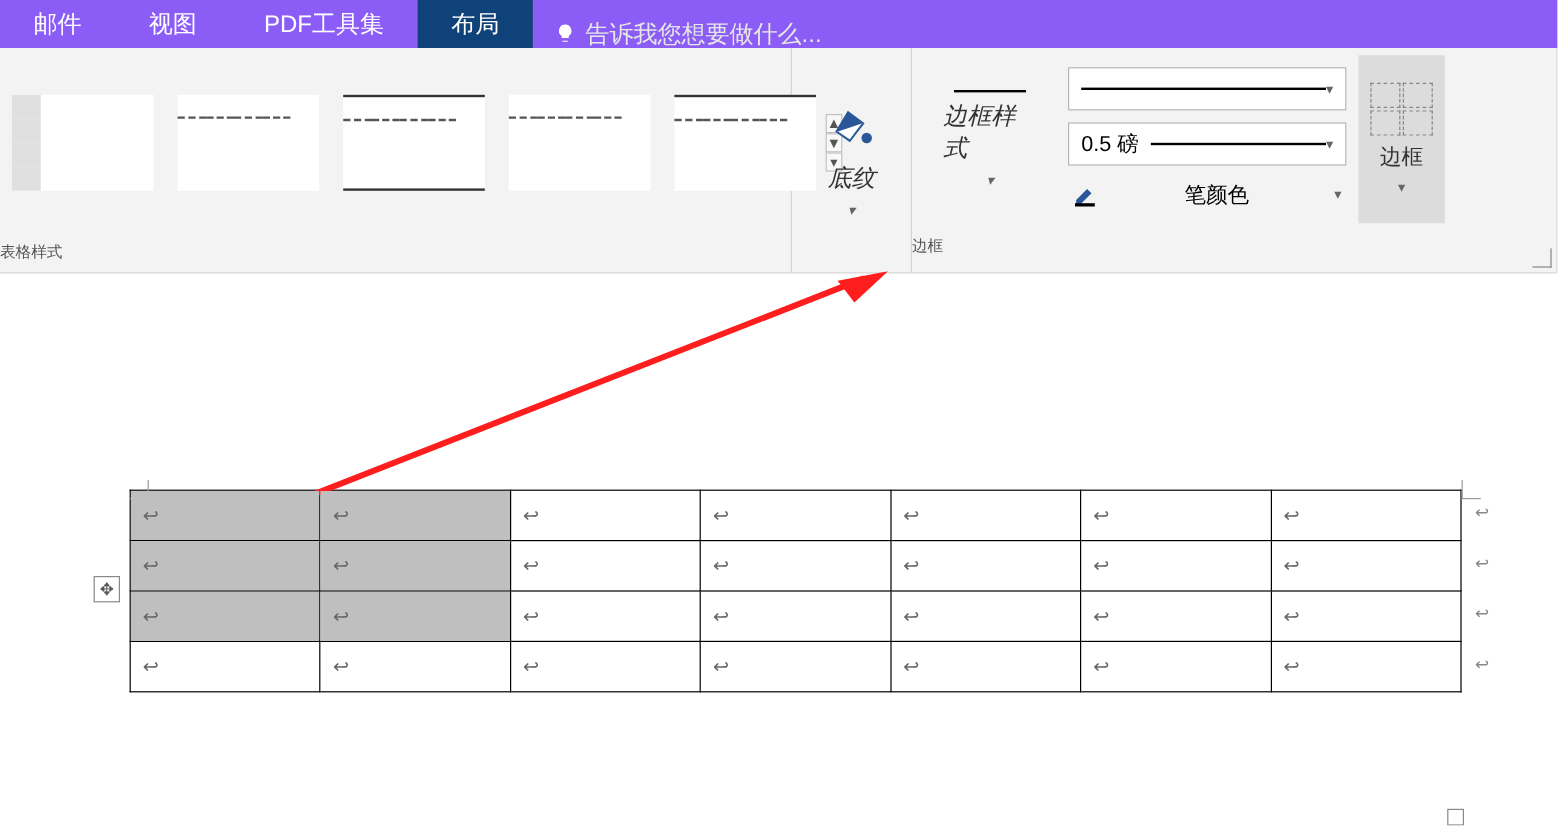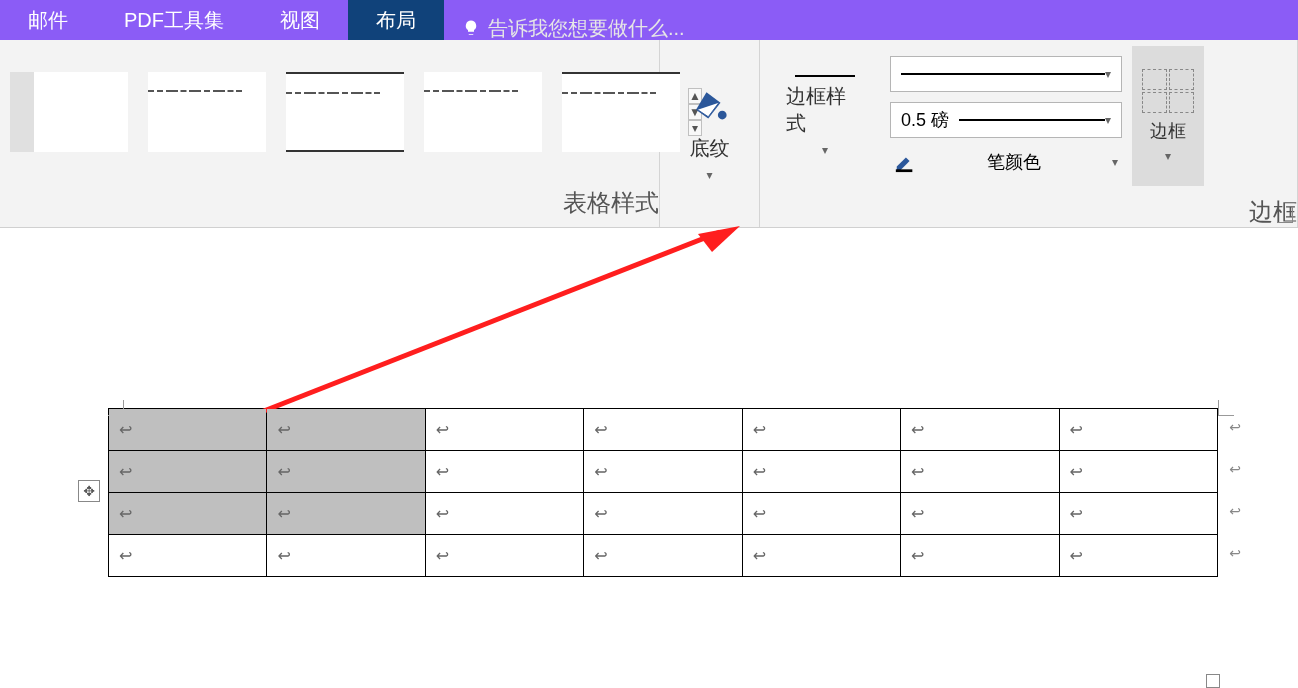--- a/index.html
+++ b/index.html
@@ -63,22 +63,22 @@
       flex-direction: column;
       position: relative;
     }
     .group-body {
       flex: 1;
       display: flex;
       align-items: center;
       padding: 6px 8px;
     }
     .group-label {
-      text-align: right;
-      font-size: 24px;
+      text-align: left;
+      font-size: 13px;
       color: #555;
       padding: 4px 0 8px;
     }
 
     
     .styles-gallery {
       display: flex;
       gap: 20px;
       padding-left: 2px;
     }
@@ -111,20 +111,21 @@
     }
 
     .big-btn {
       display:flex; flex-direction:column; align-items:center;
       justify-content:center;
       padding: 6px 16px;
       cursor:pointer;
       gap:6px;
       font-size: 20px;
       color:#333;
+      font-style:italic;
     }
     .big-btn svg { width:42px; height:42px; }
     .drop-caret { font-size:12px; color:#666; }
 
     
     .borders-body {
       display:flex;
       align-items:center;
       gap:10px;
       padding: 6px 10px;
@@ -235,22 +236,22 @@
       border:1px solid #888;
       background:#fff;
       cursor:nwse-resize;
     }
   </style>
 </head>
 <body>
 
 <div class="tab-bar">
   <div class="tab">邮件</div>
+  <div class="tab">视图</div>
   <div class="tab">PDF工具集</div>
-  <div class="tab">视图</div>
   <div class="tab context">布局</div>
   <div class="tell-me">
     <span class="bulb-icon">
       <svg viewBox="0 0 24 24">
           <path fill="#fff" d="M9 21h6v-1H9v1zm3-19a7 7 0 00-4 12.7V17h8v-2.3A7 7 0 0012 2z"></path>
         </svg>
     </span>
     <span>告诉我您想要做什么...</span>
   </div>
 </div>

